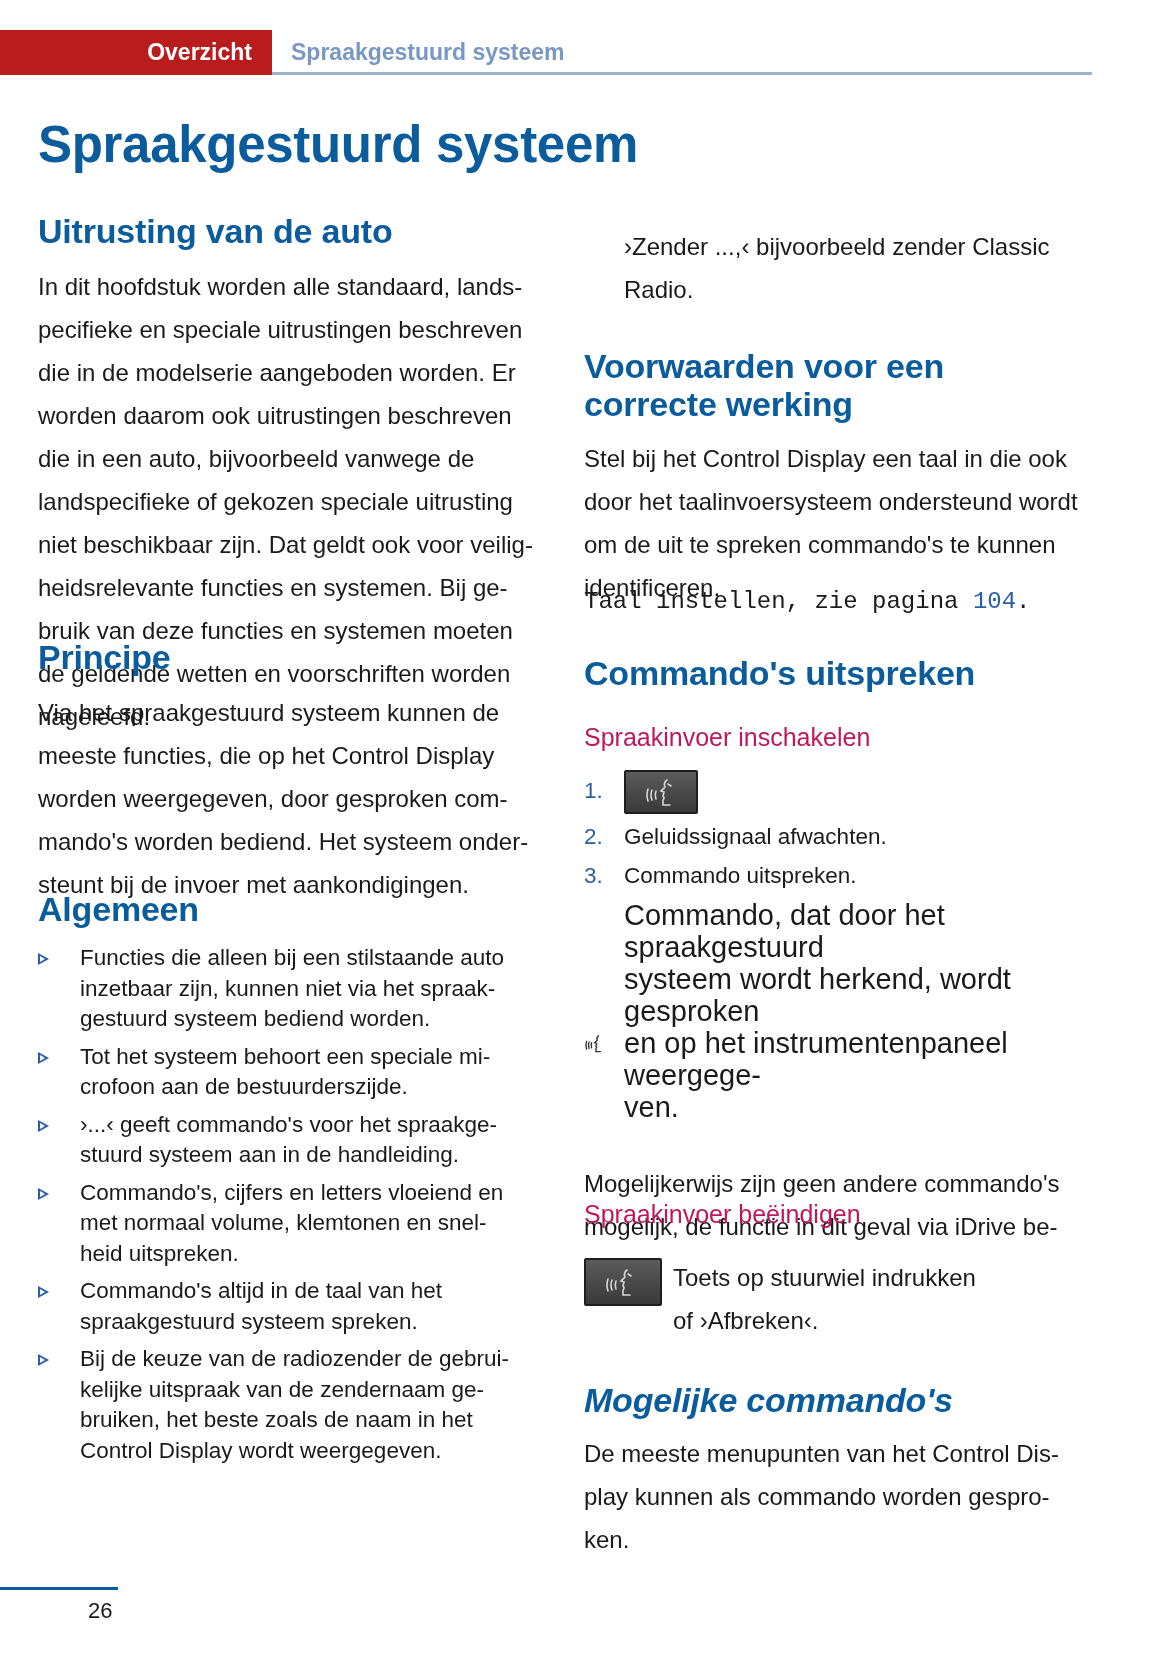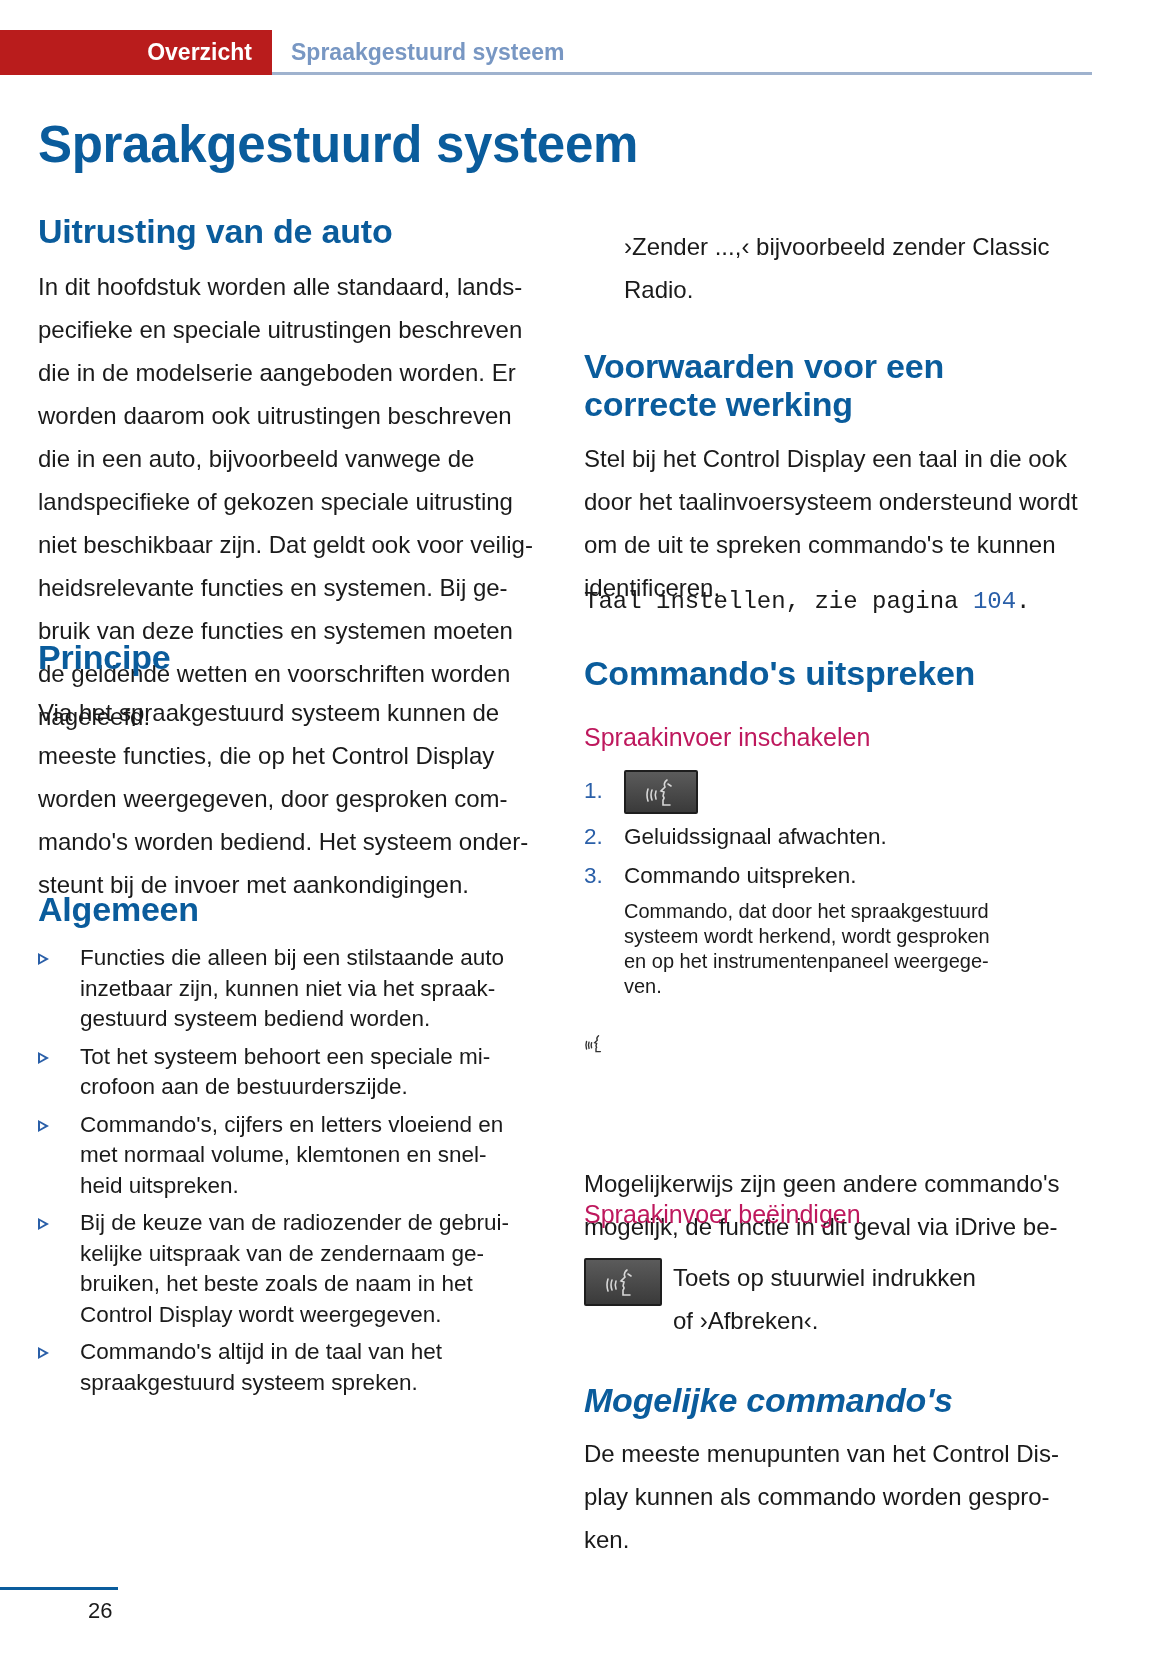--- a/index.html
+++ b/index.html
@@ -49,21 +49,21 @@
     }
     .bullet .marker::after {
       content: ""; position: absolute; left: -9px; top: -3px; width: 0; height: 0;
       border-top: 3px solid transparent; border-bottom: 3px solid transparent;
       border-left: 5px solid #ffffff;
     }
 
     .steps { position: absolute; }
     .step { position: relative; padding-left: 40px; font-size: 22.5px; line-height: 30.5px; margin-bottom: 8px; }
     .step .num { position: absolute; left: 0; top: 0; color: #2a5fa8; }
-    .step-sub { padding-left: 40px; font-size: 20px; line-height: 25px; white-space: pre-line; }
+    .step-sub { padding-left: 40px; font-size: 29px; line-height: 32px; white-space: pre-line; }
 
     .voice-btn {
       display: inline-block; vertical-align: middle; width: 74px; height: 44px;
       background: linear-gradient(#5b5b5b, #3a3a3a); border: 2px solid #1e1e1e; border-radius: 2px;
       position: relative; margin-right: 10px;
     }
     .voice-btn svg { position: absolute; left: 18px; top: 6px; }
 
     .inline-symbol { display: inline-block; vertical-align: -3px; margin-right: 4px; }
 
@@ -102,29 +102,31 @@
 mando's worden bediend. Het systeem onder-
 steunt bij de invoer met aankondigingen.</p>
 
   <h2 style="top:890px;">Algemeen</h2>
   <div class="bullet-list" style="top:943px; left:0; width:505px;">
     <div class="bullet"><span class="marker"></span><span>Functies die alleen bij een stilstaande auto
 inzetbaar zijn, kunnen niet via het spraak-
 gestuurd systeem bediend worden.</span></div>
     <div class="bullet"><span class="marker"></span><span>Tot het systeem behoort een speciale mi-
 crofoon aan de bestuurderszijde.</span></div>
+    <div class="bullet"><span class="marker"></span><span>›...‹ geeft commando's voor het spraakge-
+stuurd systeem aan in de handleiding.</span></div>
     <div class="bullet"><span class="marker"></span><span>Commando's, cijfers en letters vloeiend en
 met normaal volume, klemtonen en snel-
 heid uitspreken.</span></div>
+    <div class="bullet"><span class="marker"></span><span>Commando's altijd in de taal van het
+spraakgestuurd systeem spreken.</span></div>
     <div class="bullet"><span class="marker"></span><span>Bij de keuze van de radiozender de gebrui-
 kelijke uitspraak van de zendernaam ge-
 bruiken, het beste zoals de naam in het
 Control Display wordt weergegeven.</span></div>
-    <div class="bullet"><span class="marker"></span><span>Commando's altijd in de taal van het
-spraakgestuurd systeem spreken.</span></div>
   </div>
 </div>
 
 <div class="col col-right">
   <p class="body" style="top:225px; left:40px; width:480px;">›Zender ...,‹ bijvoorbeeld zender Classic
 Radio.</p>
 
   <h2 style="top:347px; white-space:pre-line;">Voorwaarden voor een
 correcte werking</h2>
   <p class="body" style="top:437px; width:520px;">Stel bij het Control Display een taal in die ook

